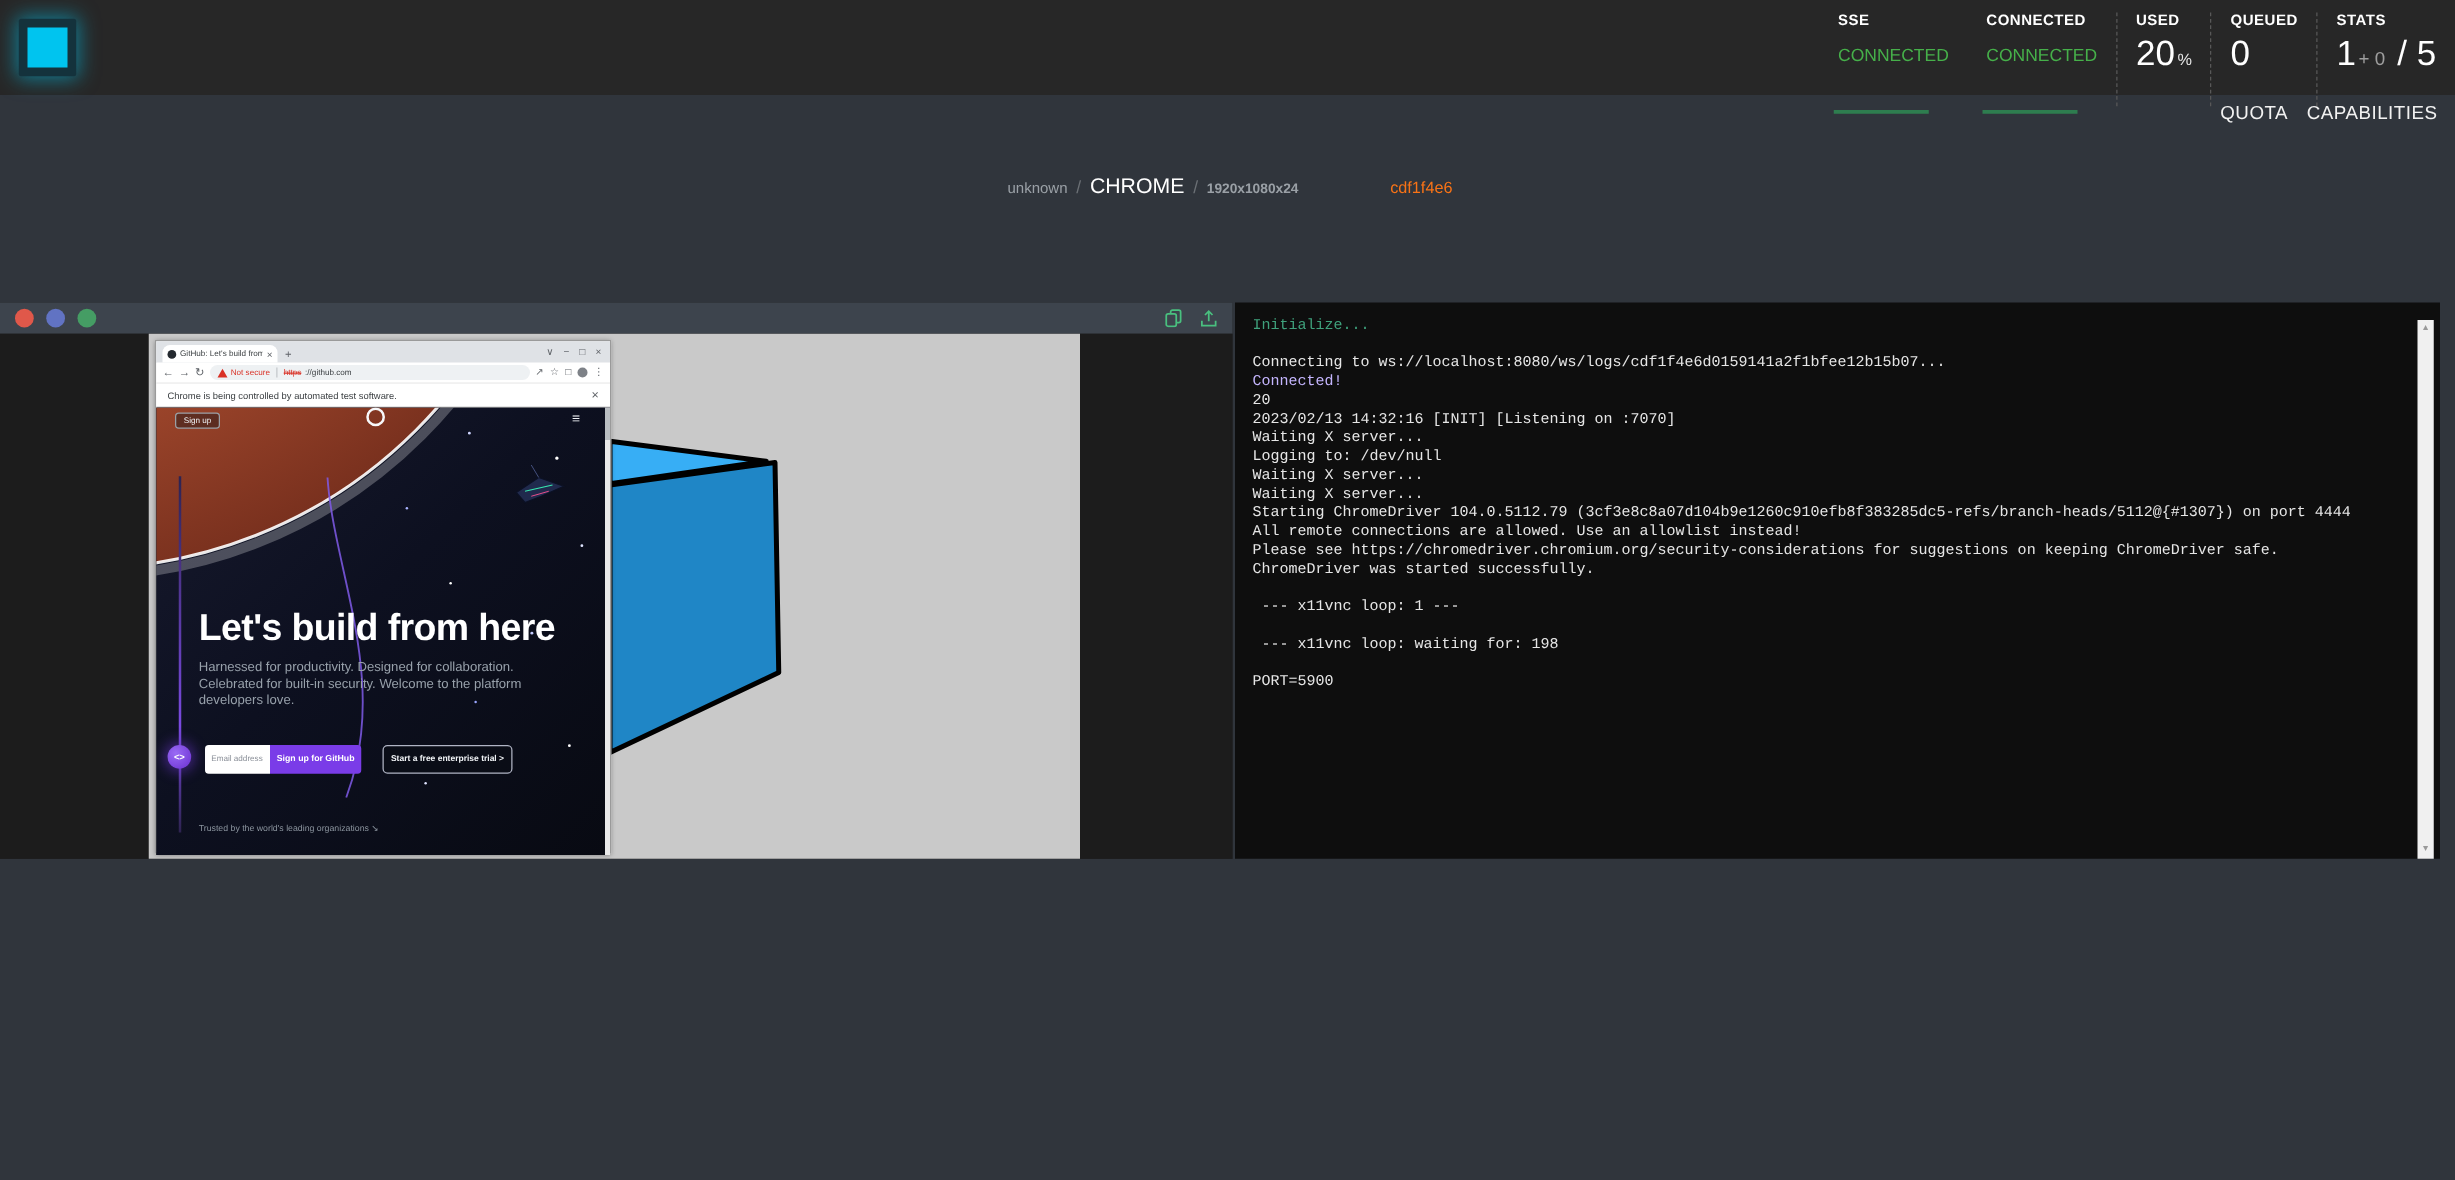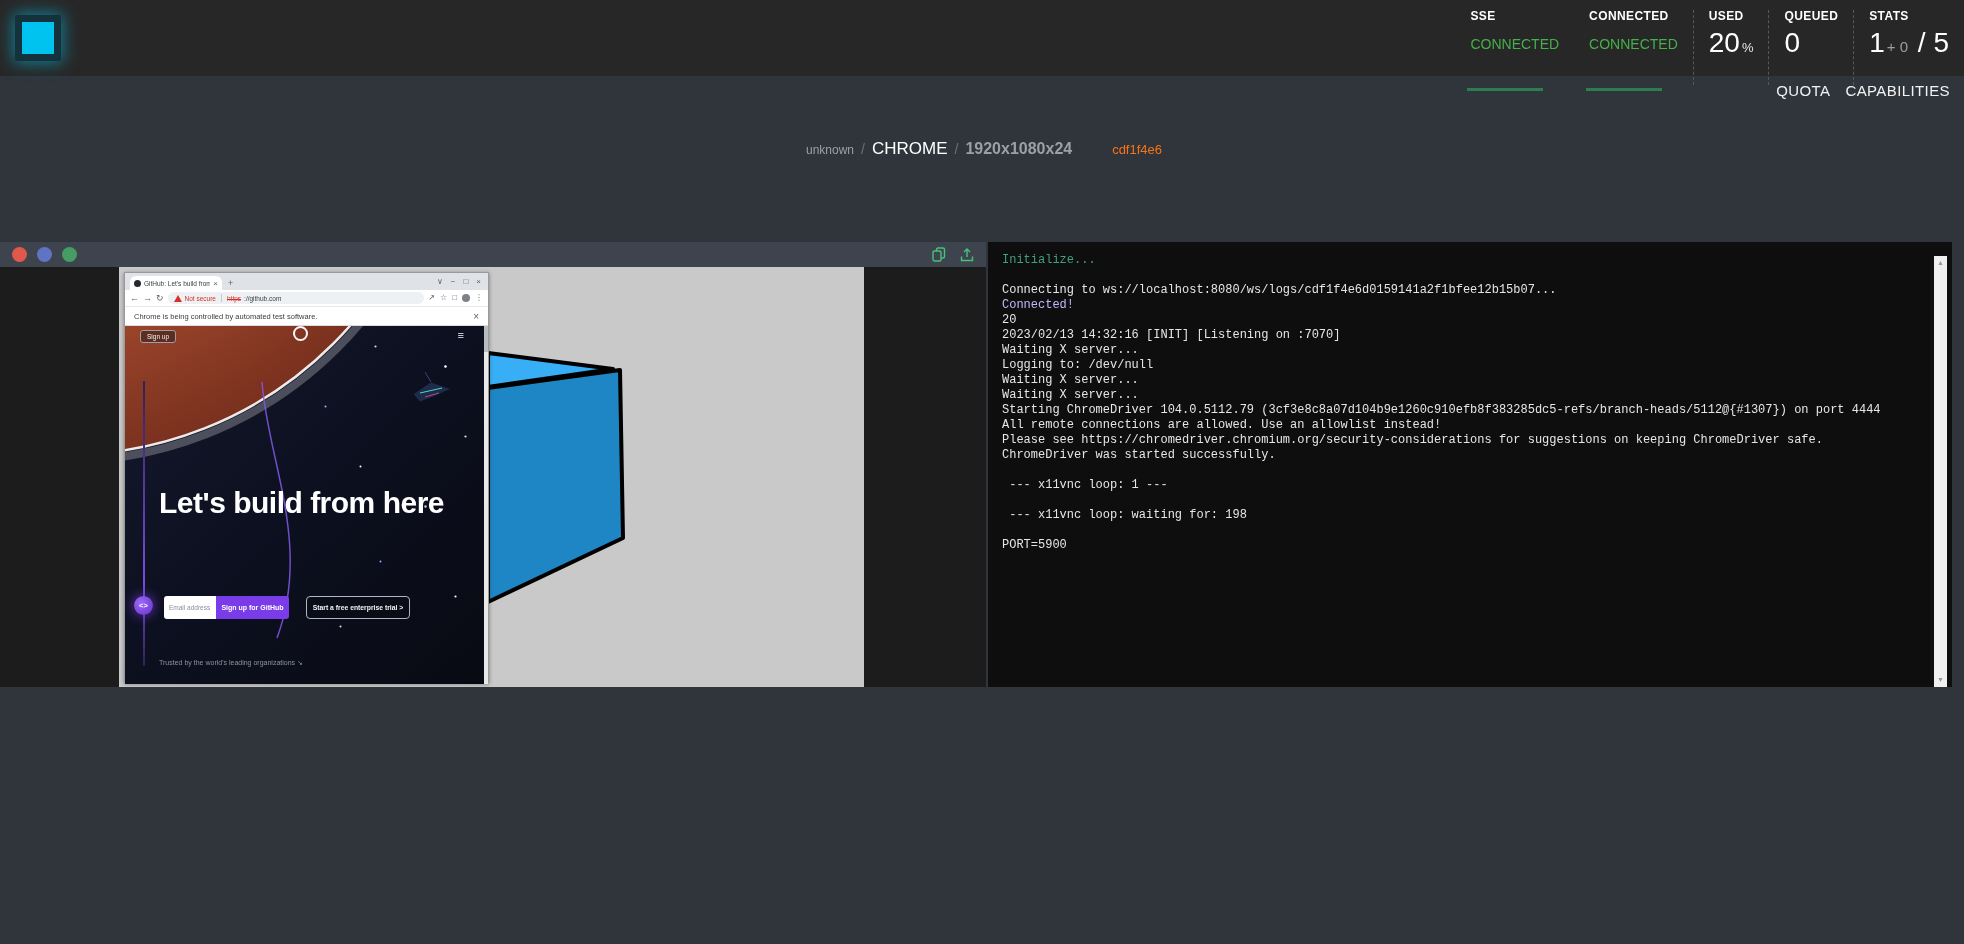--- a/index.html
+++ b/index.html
@@ -33,21 +33,21 @@
   .view-tabs { position:absolute; right:14px; top:82px; display:flex; gap:15px; }
   .view-tab { color:#f2f2f2; font-size:15px; letter-spacing:.4px; cursor:pointer; }
 
   
   .session-row { position:absolute; left:806px; top:136px; width:356px; height:26px;
     display:flex; align-items:center; justify-content:space-between; }
   .session-left { display:flex; align-items:baseline; gap:7px; }
   .session-owner { color:#9aa0a6; font-size:12px; }
   .session-sep { color:#6b7075; font-size:14px; }
   .session-browser { color:#fff; font-size:17px; }
-  .session-res { color:#9aa0a6; font-size:16px; font-weight:bold; }
+  .session-res { color:#9aa0a6; font-size:11px; font-weight:bold; }
   .session-id { color:#f97316; font-size:13px; cursor:pointer; }
 
   
   .vnc-pane { position:absolute; left:0; top:242px; width:986px; height:445px; background:#1c1c1c; }
   .vnc-titlebar { position:absolute; left:0; top:0; width:100%; height:25px; background:#3d444d;
     display:flex; align-items:center; padding:0 12px; }
   .dot { width:15px; height:15px; border-radius:50%; margin-right:10px; cursor:pointer; }
   .dot.red { background:#e0584a; }
   .dot.blue { background:#6173c3; }
   .dot.green { background:#459d64; }
@@ -275,20 +275,21 @@
                 <line x1="300" y1="71" x2="314" y2="67" stroke="#e84d8a" stroke-width="0.8"></line>
                 <line x1="306" y1="56" x2="300" y2="46" stroke="#44507e" stroke-width="0.8"></line>
               </g>
             </svg>
             <div class="stars"></div>
             <div class="v-line"></div>
             <div class="btn-signup-top">Sign up</div>
             <div class="invertocat"></div>
             <div class="hamburger">≡</div>
             <div class="hero-heading">Let's build from here</div>
+            <div class="hero-tagline">Harnessed for productivity. Designed for collaboration. Celebrated for built-in security. Welcome to the platform developers love.</div>
             <div class="cta-row">
               <input class="email-input" type="text" placeholder="Email address" style="">
               <button class="btn-purple">Sign up for GitHub</button>
               <button class="btn-outline">Start a free enterprise trial &gt;</button>
             </div>
             <div class="code-bubble">&lt;&gt;</div>
             <div class="trusted">Trusted by the world's leading organizations ↘</div>
             <div class="page-scrollbar"></div>
           </div>
         </div>

